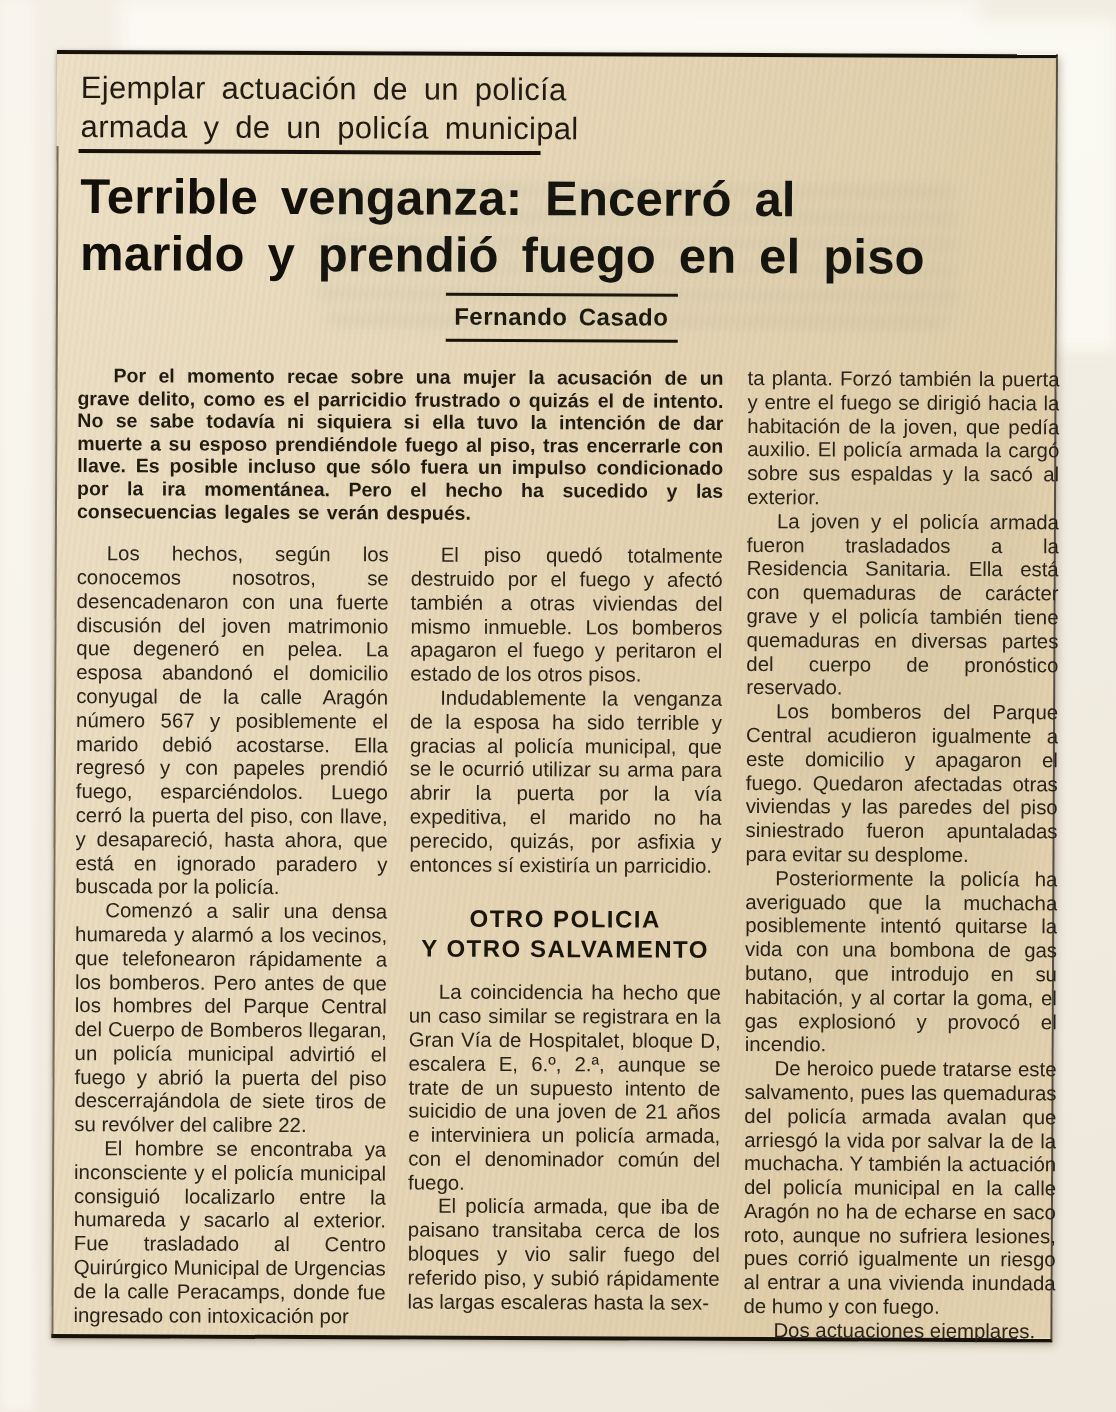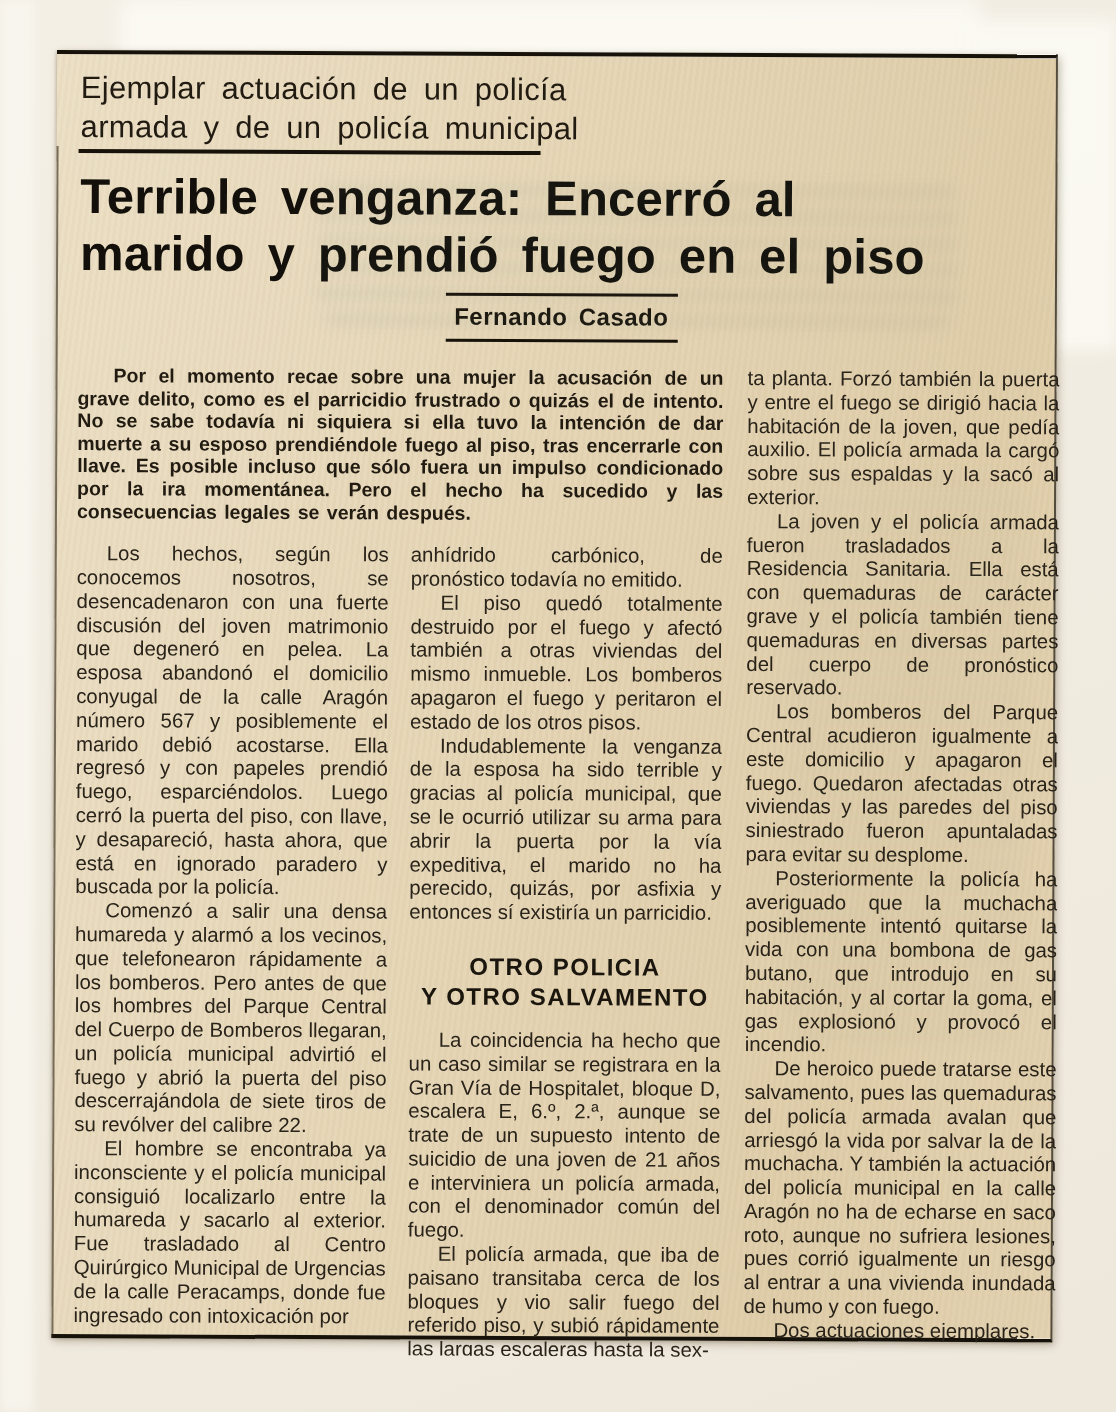--- a/index.html
+++ b/index.html
@@ -135,21 +135,20 @@
     <div class="main-row">
       <div class="left-region">
         <p class="lede">Por el momento recae sobre una mujer la acusación de un grave delito, como es el parricidio frustrado o quizás el de intento. No se sabe todavía ni siquiera si ella tuvo la intención de dar muerte a su esposo prendiéndole fuego al piso, tras encerrarle con llave. Es posible incluso que sólo fuera un impulso condicionado por la ira momentánea. Pero el hecho ha sucedido y las consecuencias legales se verán después.</p>
         <div class="cols2">
           <div class="col">
             <p>Los hechos, según los conocemos nosotros, se desencadenaron con una fuerte discusión del joven matrimonio que degeneró en pelea. La esposa abandonó el domicilio conyugal de la calle Aragón número 567 y posiblemente el marido debió acostarse. Ella regresó y con papeles prendió fuego, esparciéndolos. Luego cerró la puerta del piso, con llave, y desapareció, hasta ahora, que está en ignorado paradero y buscada por la policía.</p>
             <p>Comenzó a salir una densa humareda y alarmó a los vecinos, que telefonearon rápidamente a los bomberos. Pero antes de que los hombres del Parque Central del Cuerpo de Bomberos llegaran, un policía municipal advirtió el fuego y abrió la puerta del piso descerrajándola de siete tiros de su revólver del calibre 22.</p>
             <p>El hombre se encontraba ya inconsciente y el policía municipal consiguió localizarlo entre la humareda y sacarlo al exterior. Fue trasladado al Centro Quirúrgico Municipal de Urgencias de la calle Peracamps, donde fue ingresado con intoxicación por</p>
           </div>
           <div class="col">
-            <p class="no-indent">anhídrido carbónico, de pronóstico todavía no emitido.</p>
             <p>El piso quedó totalmente destruido por el fuego y afectó también a otras viviendas del mismo inmueble. Los bomberos apagaron el fuego y peritaron el estado de los otros pisos.</p>
             <p>Indudablemente la venganza de la esposa ha sido terrible y gracias al policía municipal, que se le ocurrió utilizar su arma para abrir la puerta por la vía expeditiva, el marido no ha perecido, quizás, por asfixia y entonces sí existiría un parricidio.</p>
             <h2 class="subhead">
               <span>OTRO POLICIA</span><br>
               <span>Y OTRO SALVAMENTO</span>
             </h2>
             <p>La coincidencia ha hecho que un caso similar se registrara en la Gran Vía de Hospitalet, bloque D, escalera E, 6.º, 2.ª, aunque se trate de un supuesto intento de suicidio de una joven de 21 años e interviniera un policía armada, con el denominador común del fuego.</p>
             <p>El policía armada, que iba de paisano transitaba cerca de los bloques y vio salir fuego del referido piso, y subió rápidamente las largas escaleras hasta la sex-</p>
           </div>
         </div>

